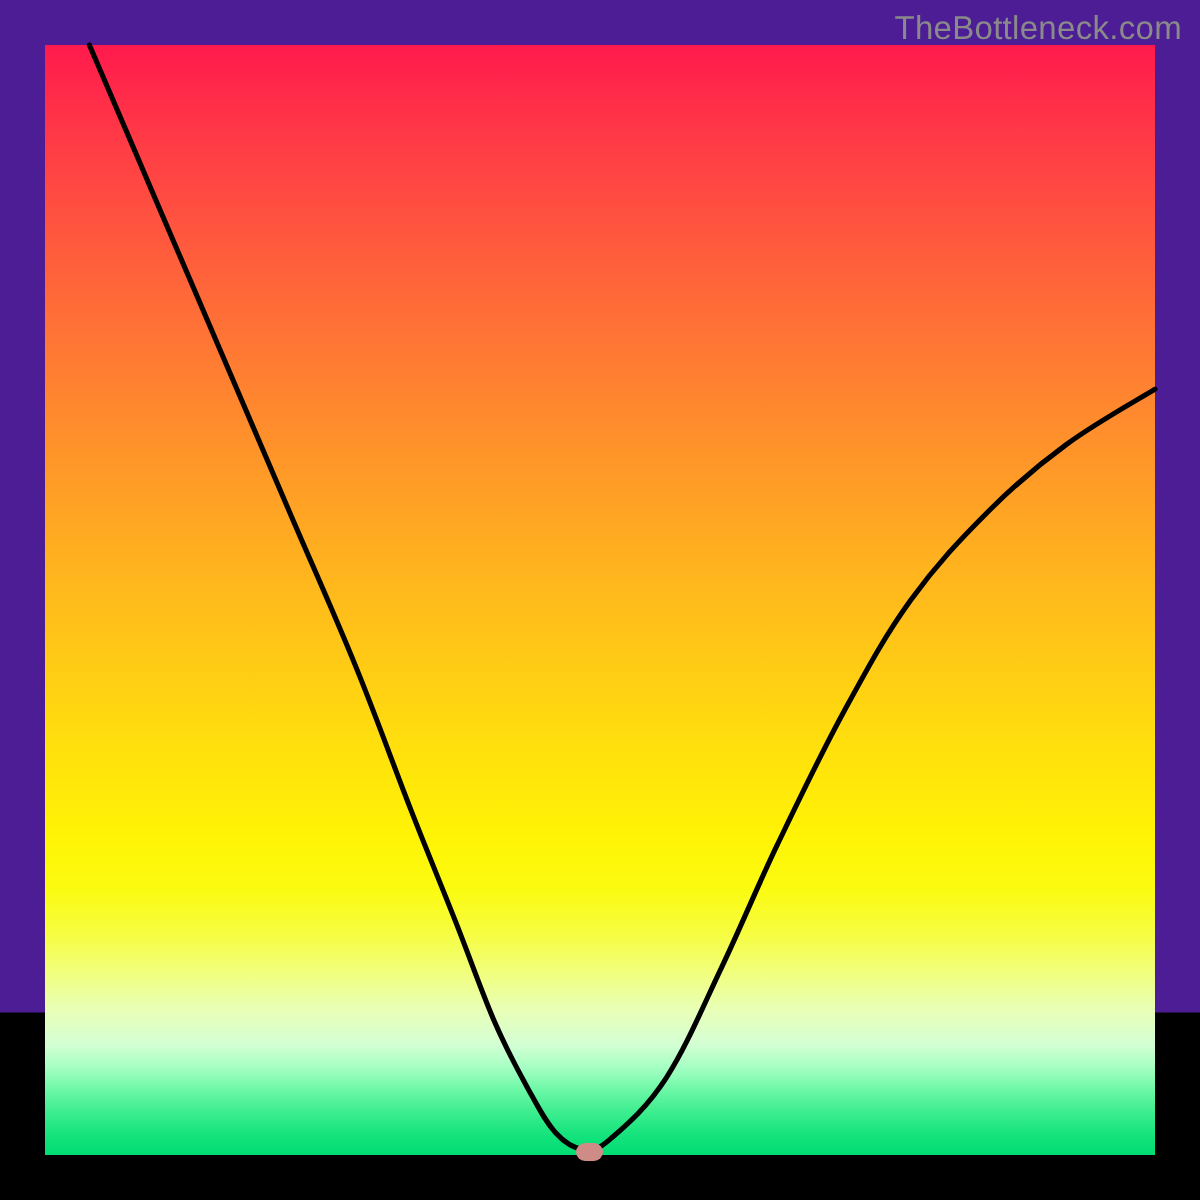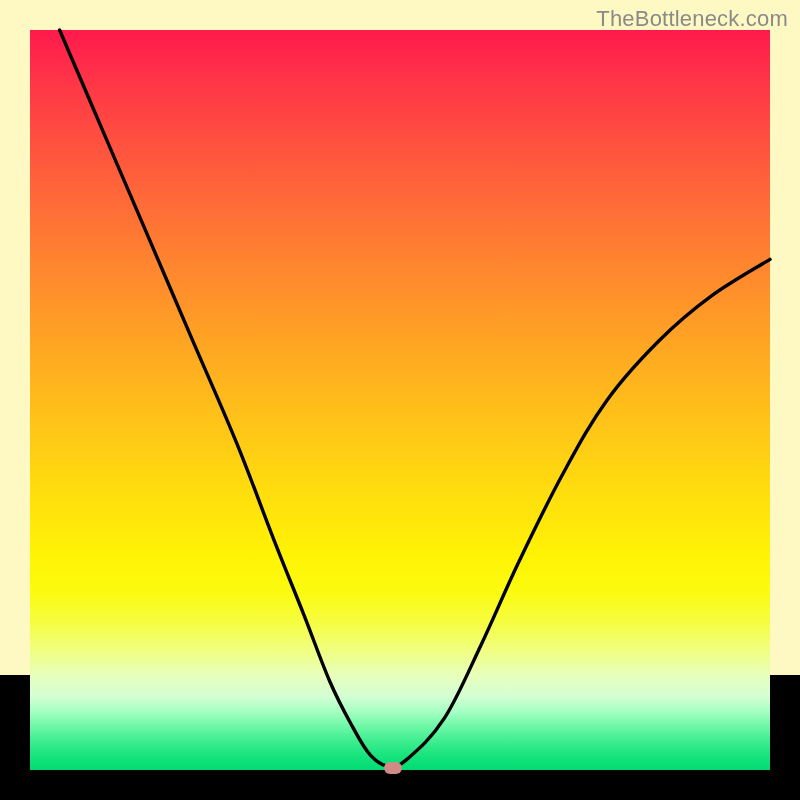--- a/index.html
+++ b/index.html
@@ -10,21 +10,21 @@
     background: #000;
     position: relative;
     overflow: hidden;
   }
   .frame {
     position: absolute;
     top: 0;
     left: 0;
     width: 800px;
     height: 675px;
-    background: #fef9c3;
+    background: #4c1d95;
   }
   .plot-area {
     position: absolute;
     top: 30px;
     left: 30px;
     width: 740px;
     height: 740px;
     background: linear-gradient(to bottom,
       #ff1a4d 0%,
       #ff3547 7%,

